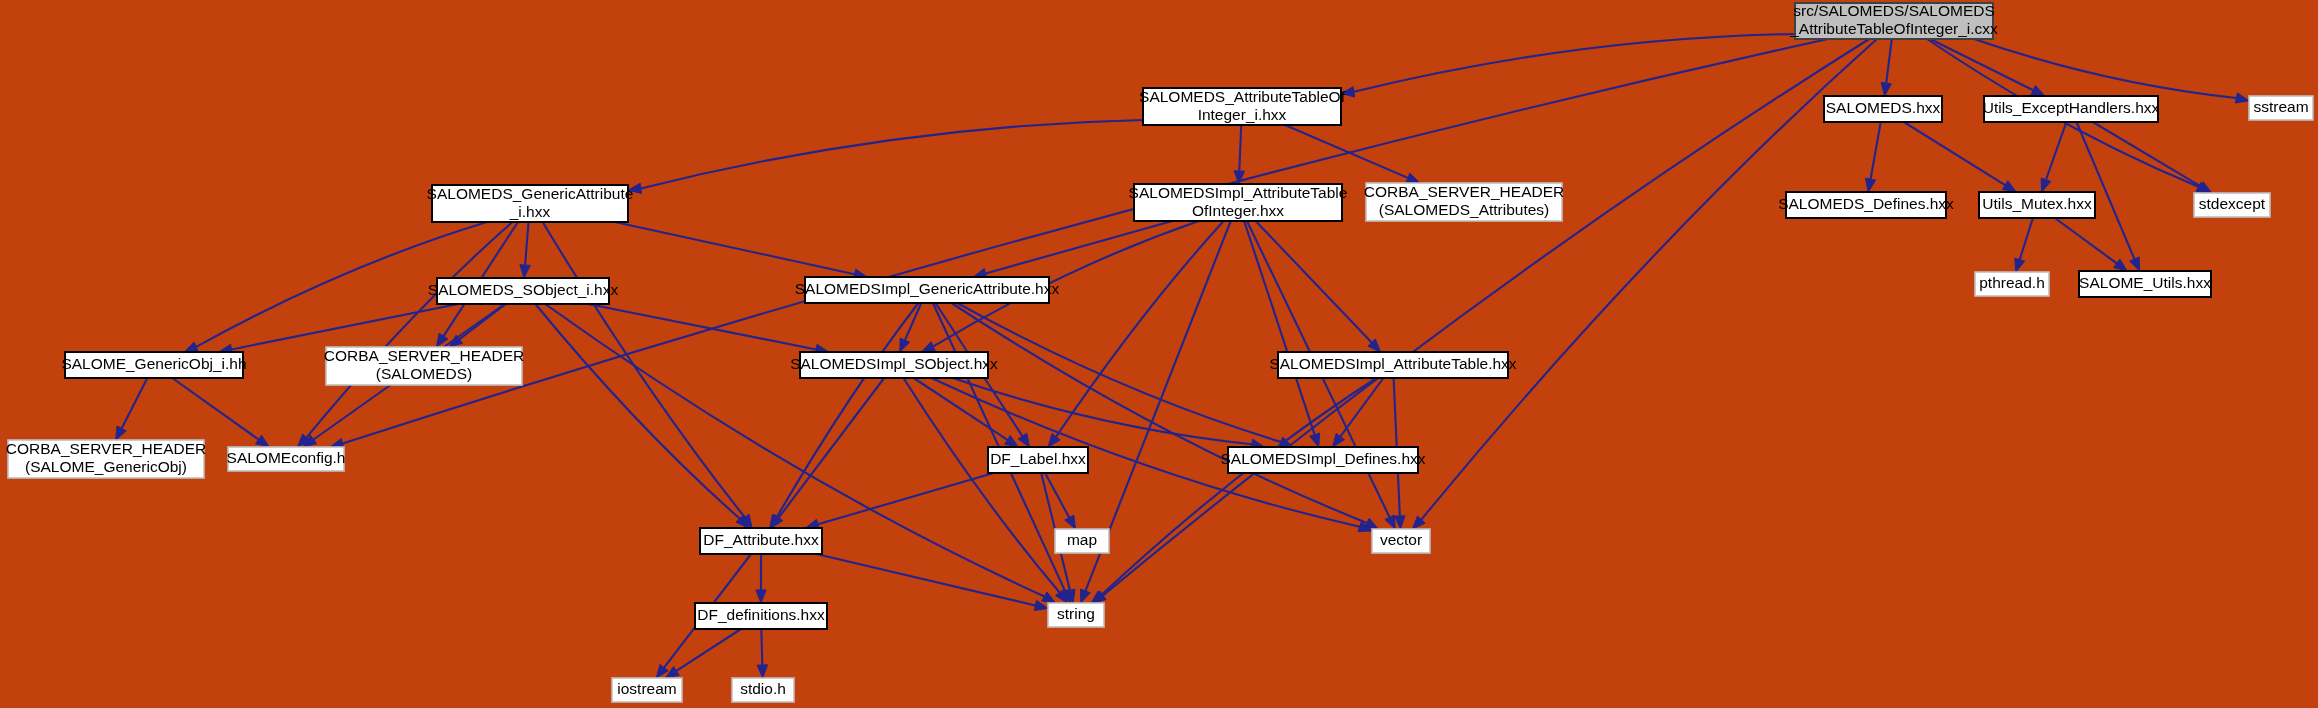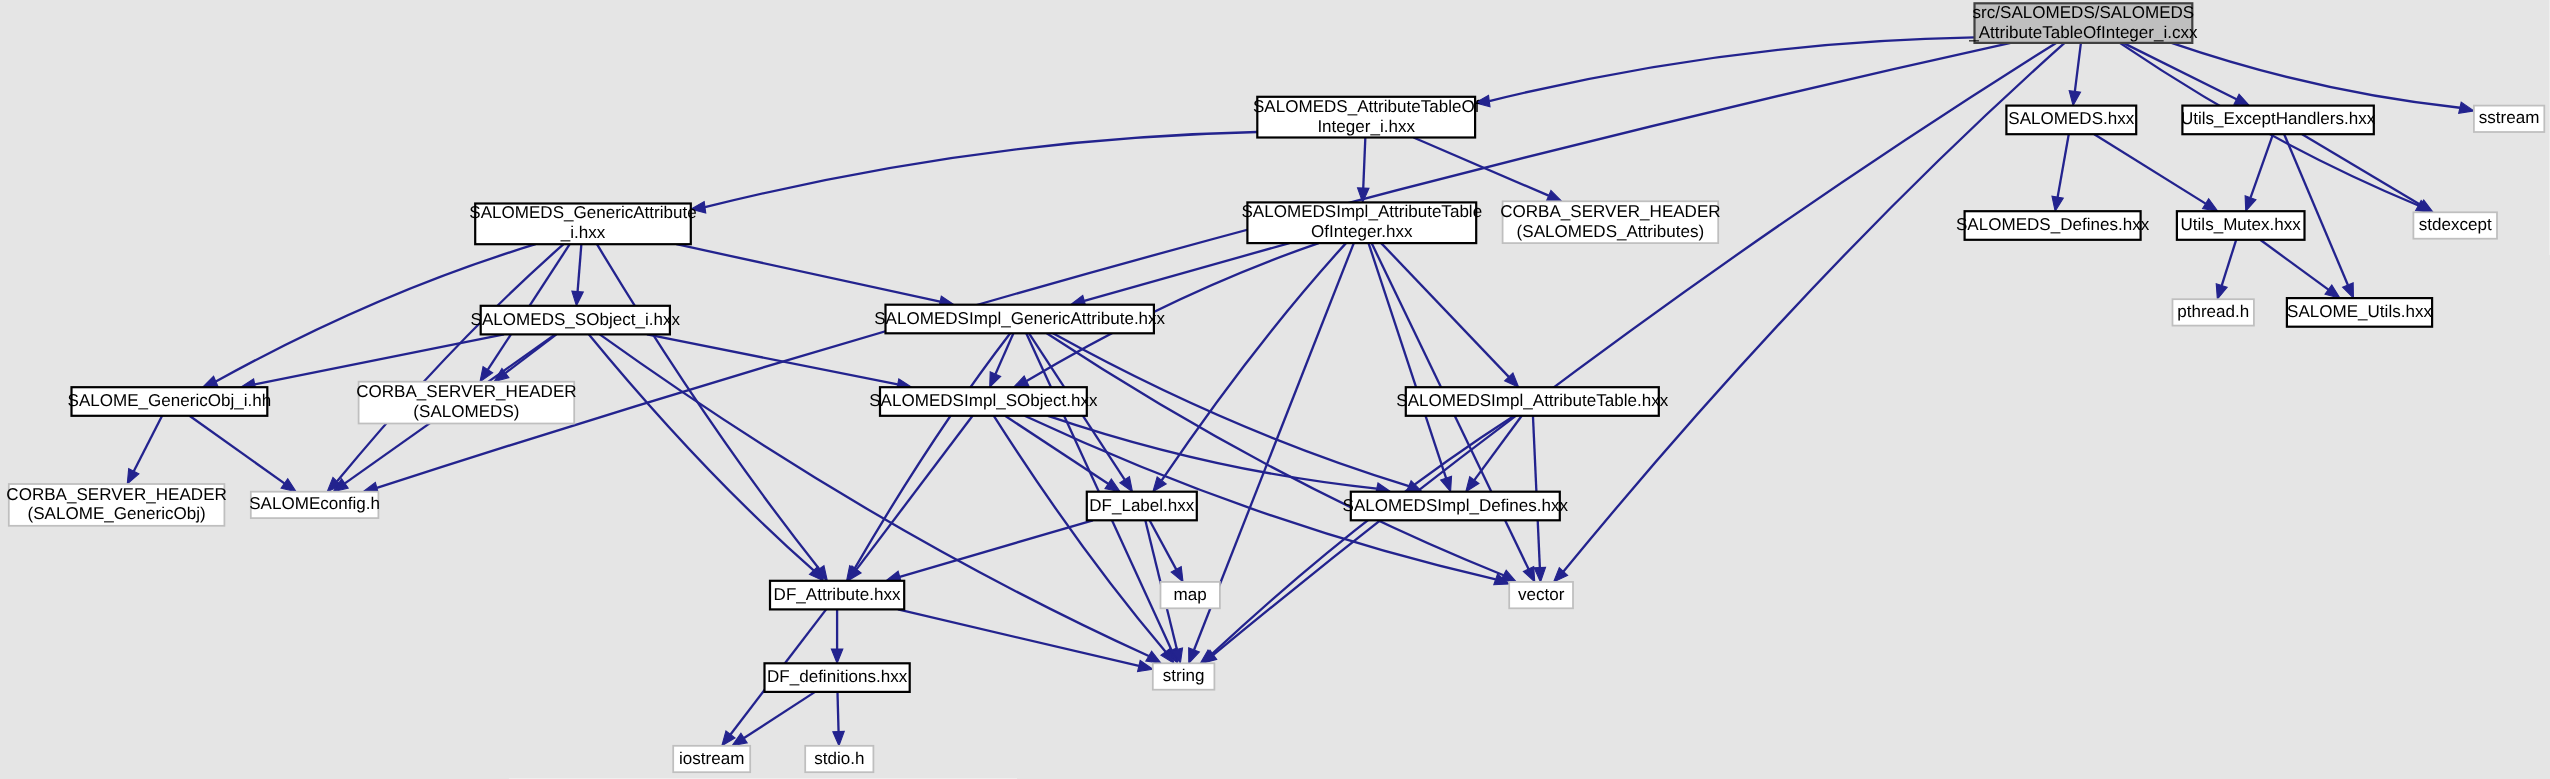--- a/index.html
+++ b/index.html
@@ -1,17 +1,17 @@
 <!DOCTYPE html>
 <html><head>
 <meta charset="utf-8">
 <style>
   html,body{margin:0;padding:0;background:#ffffff;}
   body{font-family:"Liberation Sans",sans-serif;}
-  #graph{position:relative;width:2318px;height:708px;background:#e5e5e5;overflow:hidden;}
+  #graph{position:relative;width:2318px;height:708px;background:#c2410c;overflow:hidden;}
   svg{position:absolute;left:0;top:0;width:2318px;height:708px;}
   .edge{fill:none;stroke:#23238e;stroke-width:2.1;}
   .arrowhead{fill:#23238e;stroke:#23238e;stroke-width:1;}
   .node-rect{fill:#ffffff;stroke:#000000;stroke-width:2;}
   .node-rect.light{stroke:#bfbfbf;stroke-width:1.6;}
   .node-rect.root{fill:#bfbfbf;stroke:#404040;stroke-width:2;}
   .node-label{font-family:"Liberation Sans",sans-serif;font-size:15.5px;fill:#000000;
                text-anchor:middle;dominant-baseline:middle;}
 </style>
 </head>

